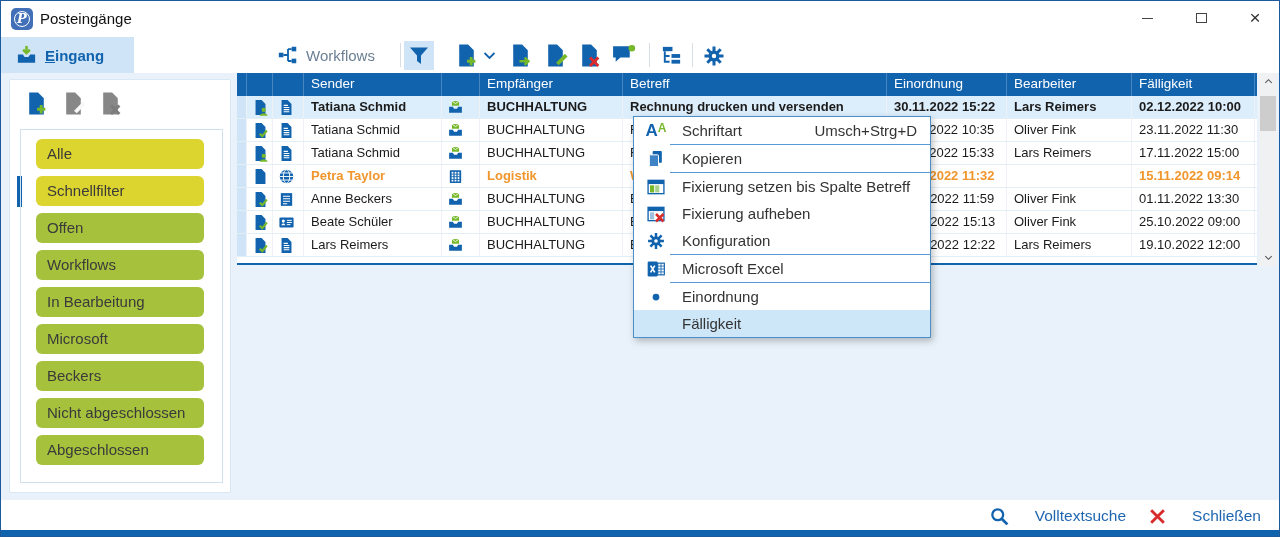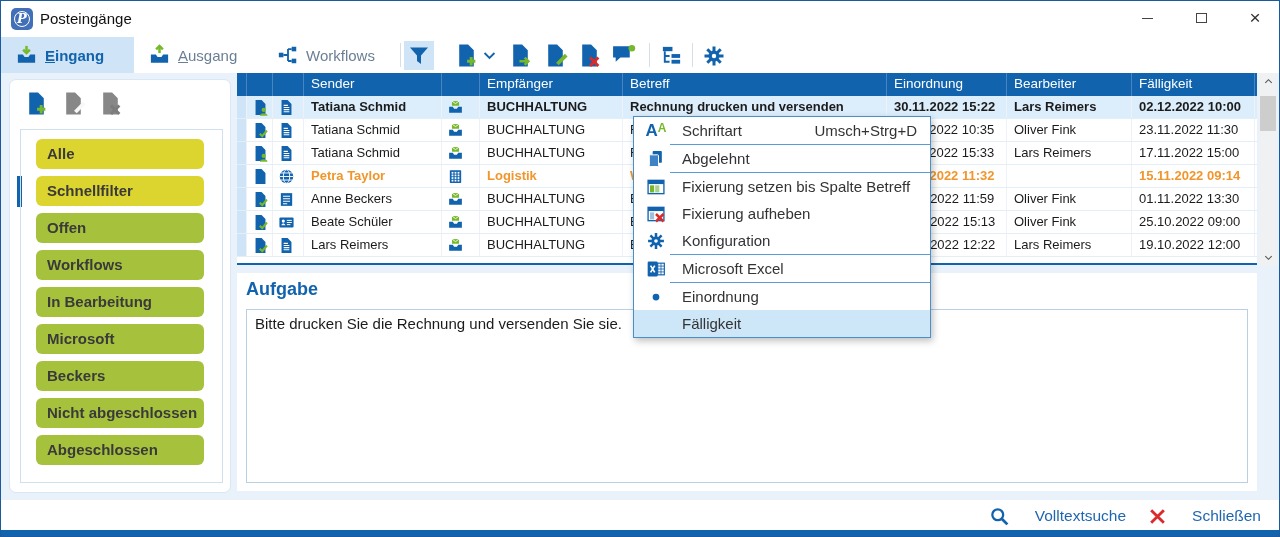--- a/index.html
+++ b/index.html
@@ -26,21 +26,21 @@
   .tab { position:absolute; top:0; height:36px; display:flex; align-items:center; gap:7px; padding:0 14px; font-size:15px; }
   .tab.active { background:#cfe4f6; color:#1263ae; font-weight:bold; }
   .tab.inactive { color:#6b7f94; }
   .tab u { text-decoration:underline; }
   .vsep { position:absolute; top:6px; width:1px; height:24px; background:#d9dee4; }
   .toolbtn { position:absolute; top:4px; width:30px; height:29px; display:flex; align-items:center; justify-content:center; }
   .toolbtn.active { background:#cfe4f6; }
   .ic { display:block; }
   
   .sidebar { position:absolute; left:8px; top:78px; width:222px; height:414px; background:#fff;
-    border:1px solid #d9e7f4; border-radius:7px;font-weight:bold; }
+    border:1px solid #d9e7f4; border-radius:2px; }
   .sb-tools { position:absolute; left:14px; top:11px; display:flex; gap:12px; }
   .sb-tools .disabled { filter:grayscale(1) brightness(1.55); }
   .filterbox { position:absolute; left:10px; top:49px; width:203px; height:354px; border:1px solid #cfe0ef; padding:9px 0 0 15px; }
   .fbtn { width:168px; height:30px; line-height:30px; border-radius:6px; margin-bottom:7px;
     padding-left:11px; font-size:15px; color:#3a3a3a; }
   .fbtn.yellow { background:#ddd52f; }
   .fbtn.green  { background:#a6c23d; }
   .sel-bar { position:absolute; left:7px; top:96px; width:5px; height:31px; background:#1263ae; }
   
   .tbl { position:absolute; left:236px; top:72px; width:1020px; height:192px; background:#fff;
@@ -258,26 +258,20 @@
     <div class="win-btn wb-close">×</div>
   </div>
 
   <div class="tabbar">
     <div class="tab active" style="left:0;width:133px">
       <svg class="ic" width="23" height="23">
           <use href="#tray-in"></use>
         </svg>
       <span><u>E</u><span>ingang</span></span>
     </div>
-    <div class="tab inactive" style="left:133px;width:125px">
-      <svg class="ic" width="23" height="23">
-          <use href="#tray-out"></use>
-        </svg>
-      <span><u>A</u><span>usgang</span></span>
-    </div>
     <div class="tab inactive" style="left:262px;width:130px">
       <svg class="ic" width="22" height="22">
           <use href="#workflow"></use>
         </svg>
       <span>Workflows</span>
     </div>
     <div class="vsep" style="left:399px"></div>
     <div class="toolbtn active" style="left:403px">
       <svg class="ic" width="24" height="24">
           <use href="#funnel"></use>
@@ -508,24 +502,20 @@
         </svg>
       </div>
     <div class="thumb"></div>
     <div class="arr" style="bottom:0">
         <svg width="11" height="11">
           <use href="#chev-dn-sm"></use>
         </svg>
       </div>
   </div>
 
-  <div class="detail">
-    <h2>Aufgabe</h2>
-    <div class="taskbox">Bitte drucken Sie die Rechnung und versenden Sie sie.</div>
-  </div>
 
   <div class="footer">
     <div class="flink">
       <svg width="21" height="21">
           <use href="#magnifier"></use>
         </svg>
       <span>Volltextsuche</span>
     </div>
     <div class="flink">
       <svg width="19" height="19">
@@ -545,21 +535,21 @@
       <span class="ml">Schriftart</span>
       <span class="ms">Umsch+Strg+D</span>
     </div>
     <div class="msep"></div>
     <div class="mitem">
       <span class="mi">
           <svg width="20" height="20">
             <use href="#copy"></use>
           </svg>
         </span>
-      <span class="ml">Abgelehnt</span>
+      <span class="ml">Kopieren</span>
     </div>
     <div class="msep"></div>
     <div class="mitem">
       <span class="mi">
           <svg width="20" height="20">
             <use href="#tbl-freeze"></use>
           </svg>
         </span>
       <span class="ml">Fixierung setzen bis Spalte Betreff</span>
     </div>

